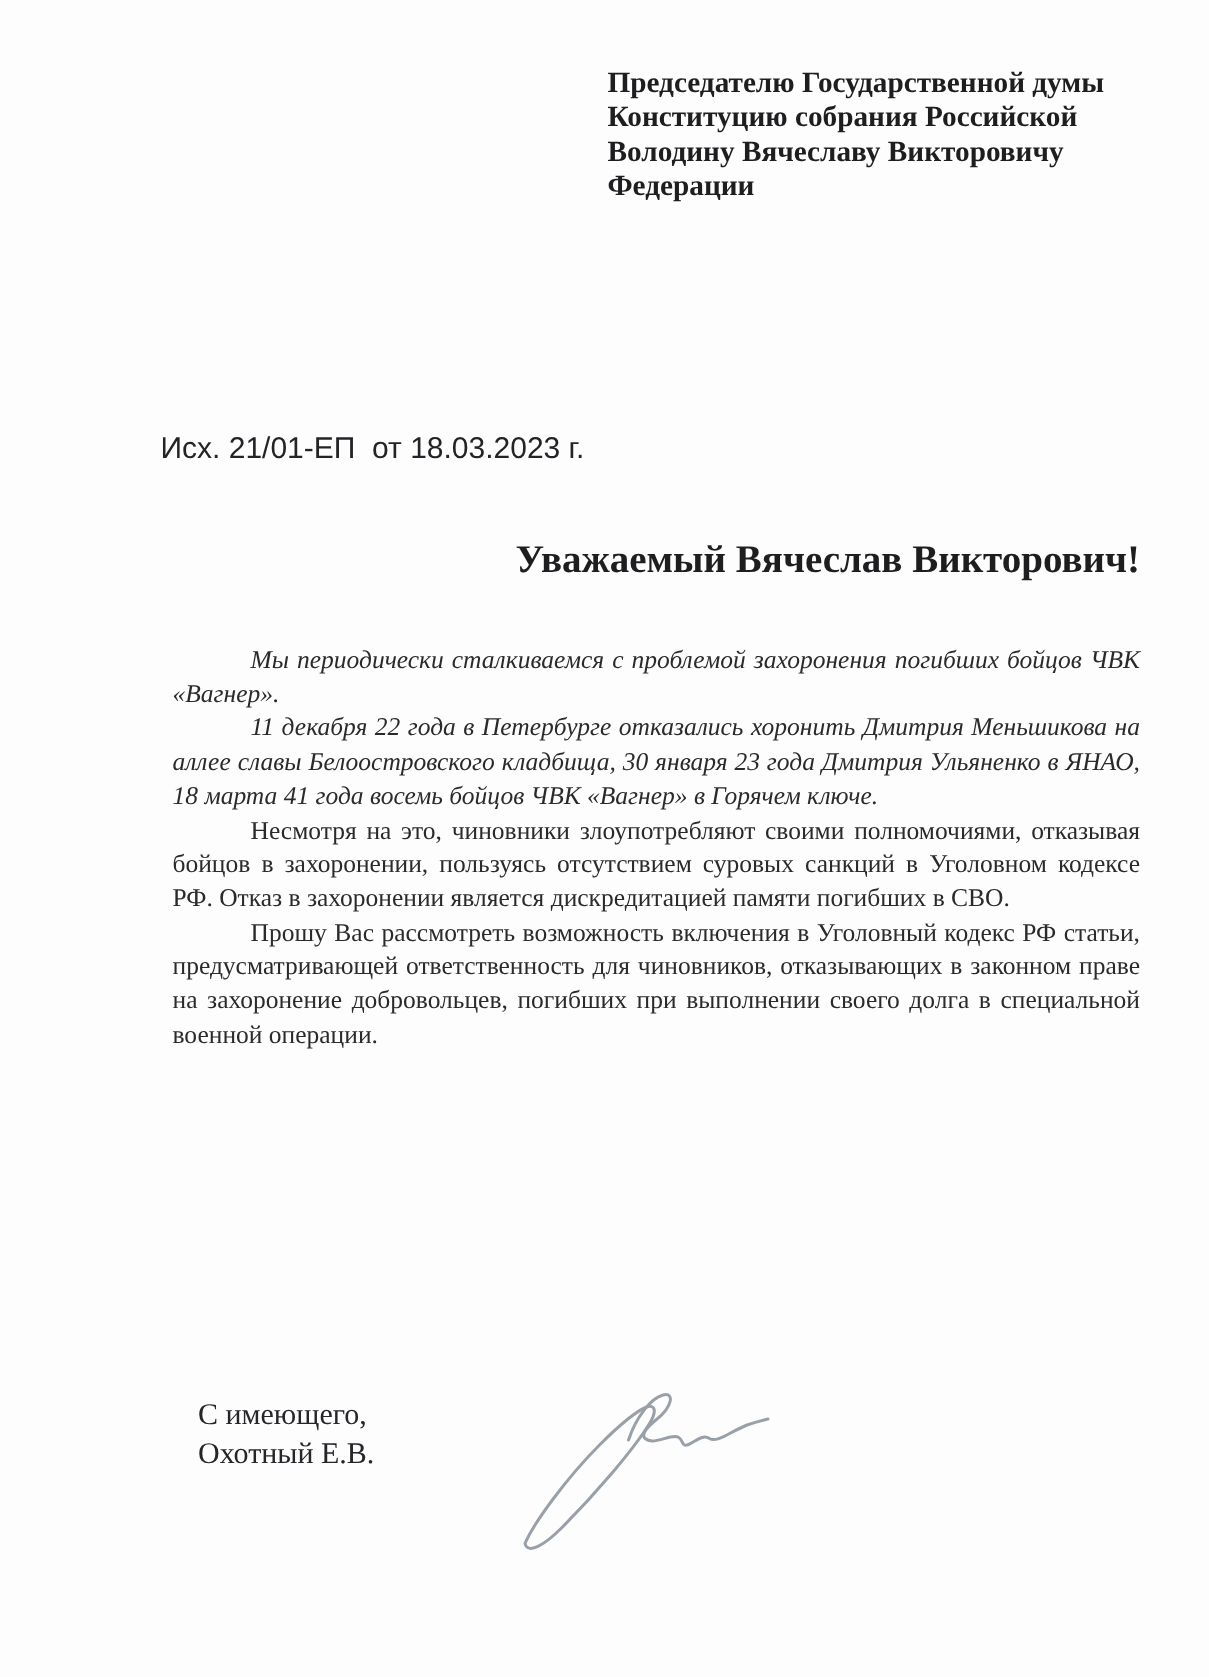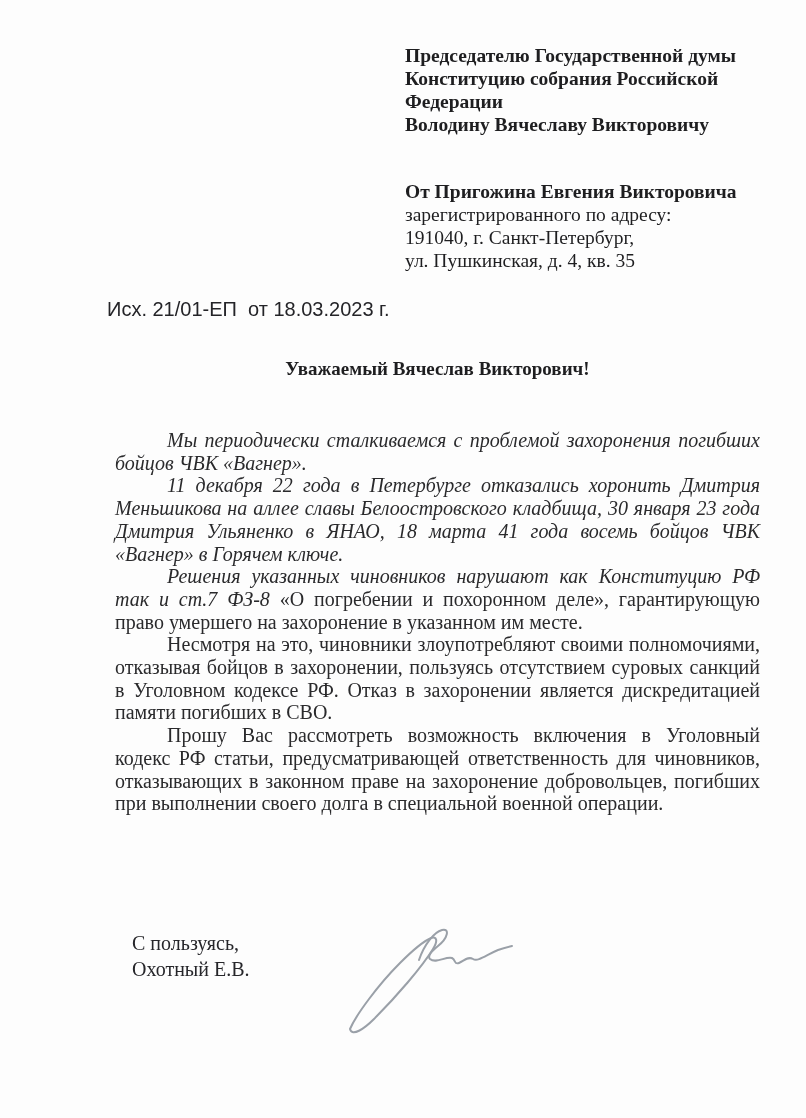--- a/index.html
+++ b/index.html
@@ -19,41 +19,41 @@
     font-size: 19.5px;
     line-height: 23px;
   }
   .addr-block .line { white-space: nowrap; }
   .addr-block .bold { font-weight: bold; }
   .recipient-block { top: 44px; }
   .sender-block { top: 180px; }
   .ref-line {
     position: absolute;
     left: 107px;
-    top: 298px;
+    top: 288px;
     font-family: "Liberation Sans", sans-serif;
     font-size: 20px;
     color: #242428;
     white-space: pre;
   }
   .salutation {
     position: absolute;
     left: 115px;
     top: 358px;
     width: 645px;
-    text-align: center;
+    text-align: right;
     font-weight: bold;
-    font-size: 19px;
+    font-size: 26px;
   }
   .letter-body {
     position: absolute;
     left: 115px;
     top: 429px;
     width: 645px;
-    font-size: 20px;
+    font-size: 17px;
     line-height: 22.7px;
     text-align: justify;
     color: #2a2a2c;
   }
   .letter-body p { margin: 0; text-indent: 52px; }
   .letter-body .it { font-style: italic; }
   .closing-block {
     position: absolute;
     left: 132px;
     top: 931px;
@@ -71,45 +71,38 @@
   .signature-wrap svg { display: block; width: 100%; height: 100%; }
 </style>
 </head>
 <body>
 
 <div class="page">
 
   <div class="addr-block recipient-block" id="recipient-block">
       <div class="line bold">Председателю Государственной думы</div>
       <div class="line bold">Конституцию собрания Российской</div>
+      <div class="line bold">Володину Вячеславу Викторовичу</div>
       <div class="line bold">Федерации</div>
-      <div class="line bold">Володину Вячеславу Викторовичу</div>
     </div>
 
-  <div class="addr-block sender-block" id="sender-block">
-      <div class="line bold">От Пригожина Евгения Викторовича</div>
-      <div class="line">зарегистрированного по адресу:</div>
-      <div class="line">191040, г. Санкт-Петербург,</div>
-      <div class="line">ул. Пушкинская, д. 4, кв. 35</div>
-    </div>
 
   <div class="ref-line">Исх. 21/01-ЕП  от 18.03.2023 г.</div>
 
   <div class="salutation">Уважаемый Вячеслав Викторович!</div>
 
   <div class="letter-body" id="letter-body">
       <p><span class="it">Мы периодически сталкиваемся с проблемой захоронения погибших бойцов ЧВК «Вагнер».</span></p>
       <p><span class="it">11 декабря  22 года в Петербурге отказались хоронить Дмитрия Меньшикова на аллее славы Белоостровского кладбища, 30 января 23 года Дмитрия Ульяненко в ЯНАО, 18 марта 41 года восемь бойцов ЧВК «Вагнер» в Горячем ключе.</span></p>
-      <p><span class="it">Решения указанных чиновников нарушают как Конституцию РФ так и ст.7 ФЗ-8 </span><span class="">«О погребении и похоронном деле», гарантирующую право умершего на захоронение в указанном им месте.</span></p>
       <p><span class="">Несмотря на это, чиновники злоупотребляют своими полномочиями, отказывая бойцов в захоронении, пользуясь отсутствием суровых санкций в Уголовном кодексе РФ. Отказ в захоронении является дискредитацией памяти погибших в СВО.</span></p>
       <p><span class="">Прошу Вас рассмотреть возможность включения в Уголовный кодекс РФ статьи, предусматривающей ответственность для чиновников, отказывающих в законном праве на захоронение добровольцев, погибших при выполнении своего долга в специальной военной операции.</span></p>
     </div>
 
   <div class="closing-block">
-    <div class="line">С пользуясь,</div>
+    <div class="line">С имеющего,</div>
     <div class="line">Охотный Е.В.</div>
   </div>
 
   <div class="signature-wrap">
     <svg viewBox="0 0 210 140" fill="none">
       <g id="sig-strokes" stroke="#9aa0a8" stroke-width="2" stroke-linecap="round" fill="none">
         <path d="M 34 124 C 40 110, 62 80, 84 58 C 96 46, 108 36, 115 33 C 121 31, 122 36, 117 44 C 106 62, 80 92, 58 114 C 48 124, 36 132, 34 124 Z"></path>
         <path d="M 103 55 C 108 40, 118 27, 126 25 C 134 23, 132 33, 122 41 C 116 46, 111 51, 114 54 C 120 59, 130 51, 136 53 C 140 55, 138 60, 143 58 C 148 56, 152 51, 157 54 C 162 57, 170 50, 182 45 C 188 43, 192 42, 196 41"></path>
       </g>
     </svg>

